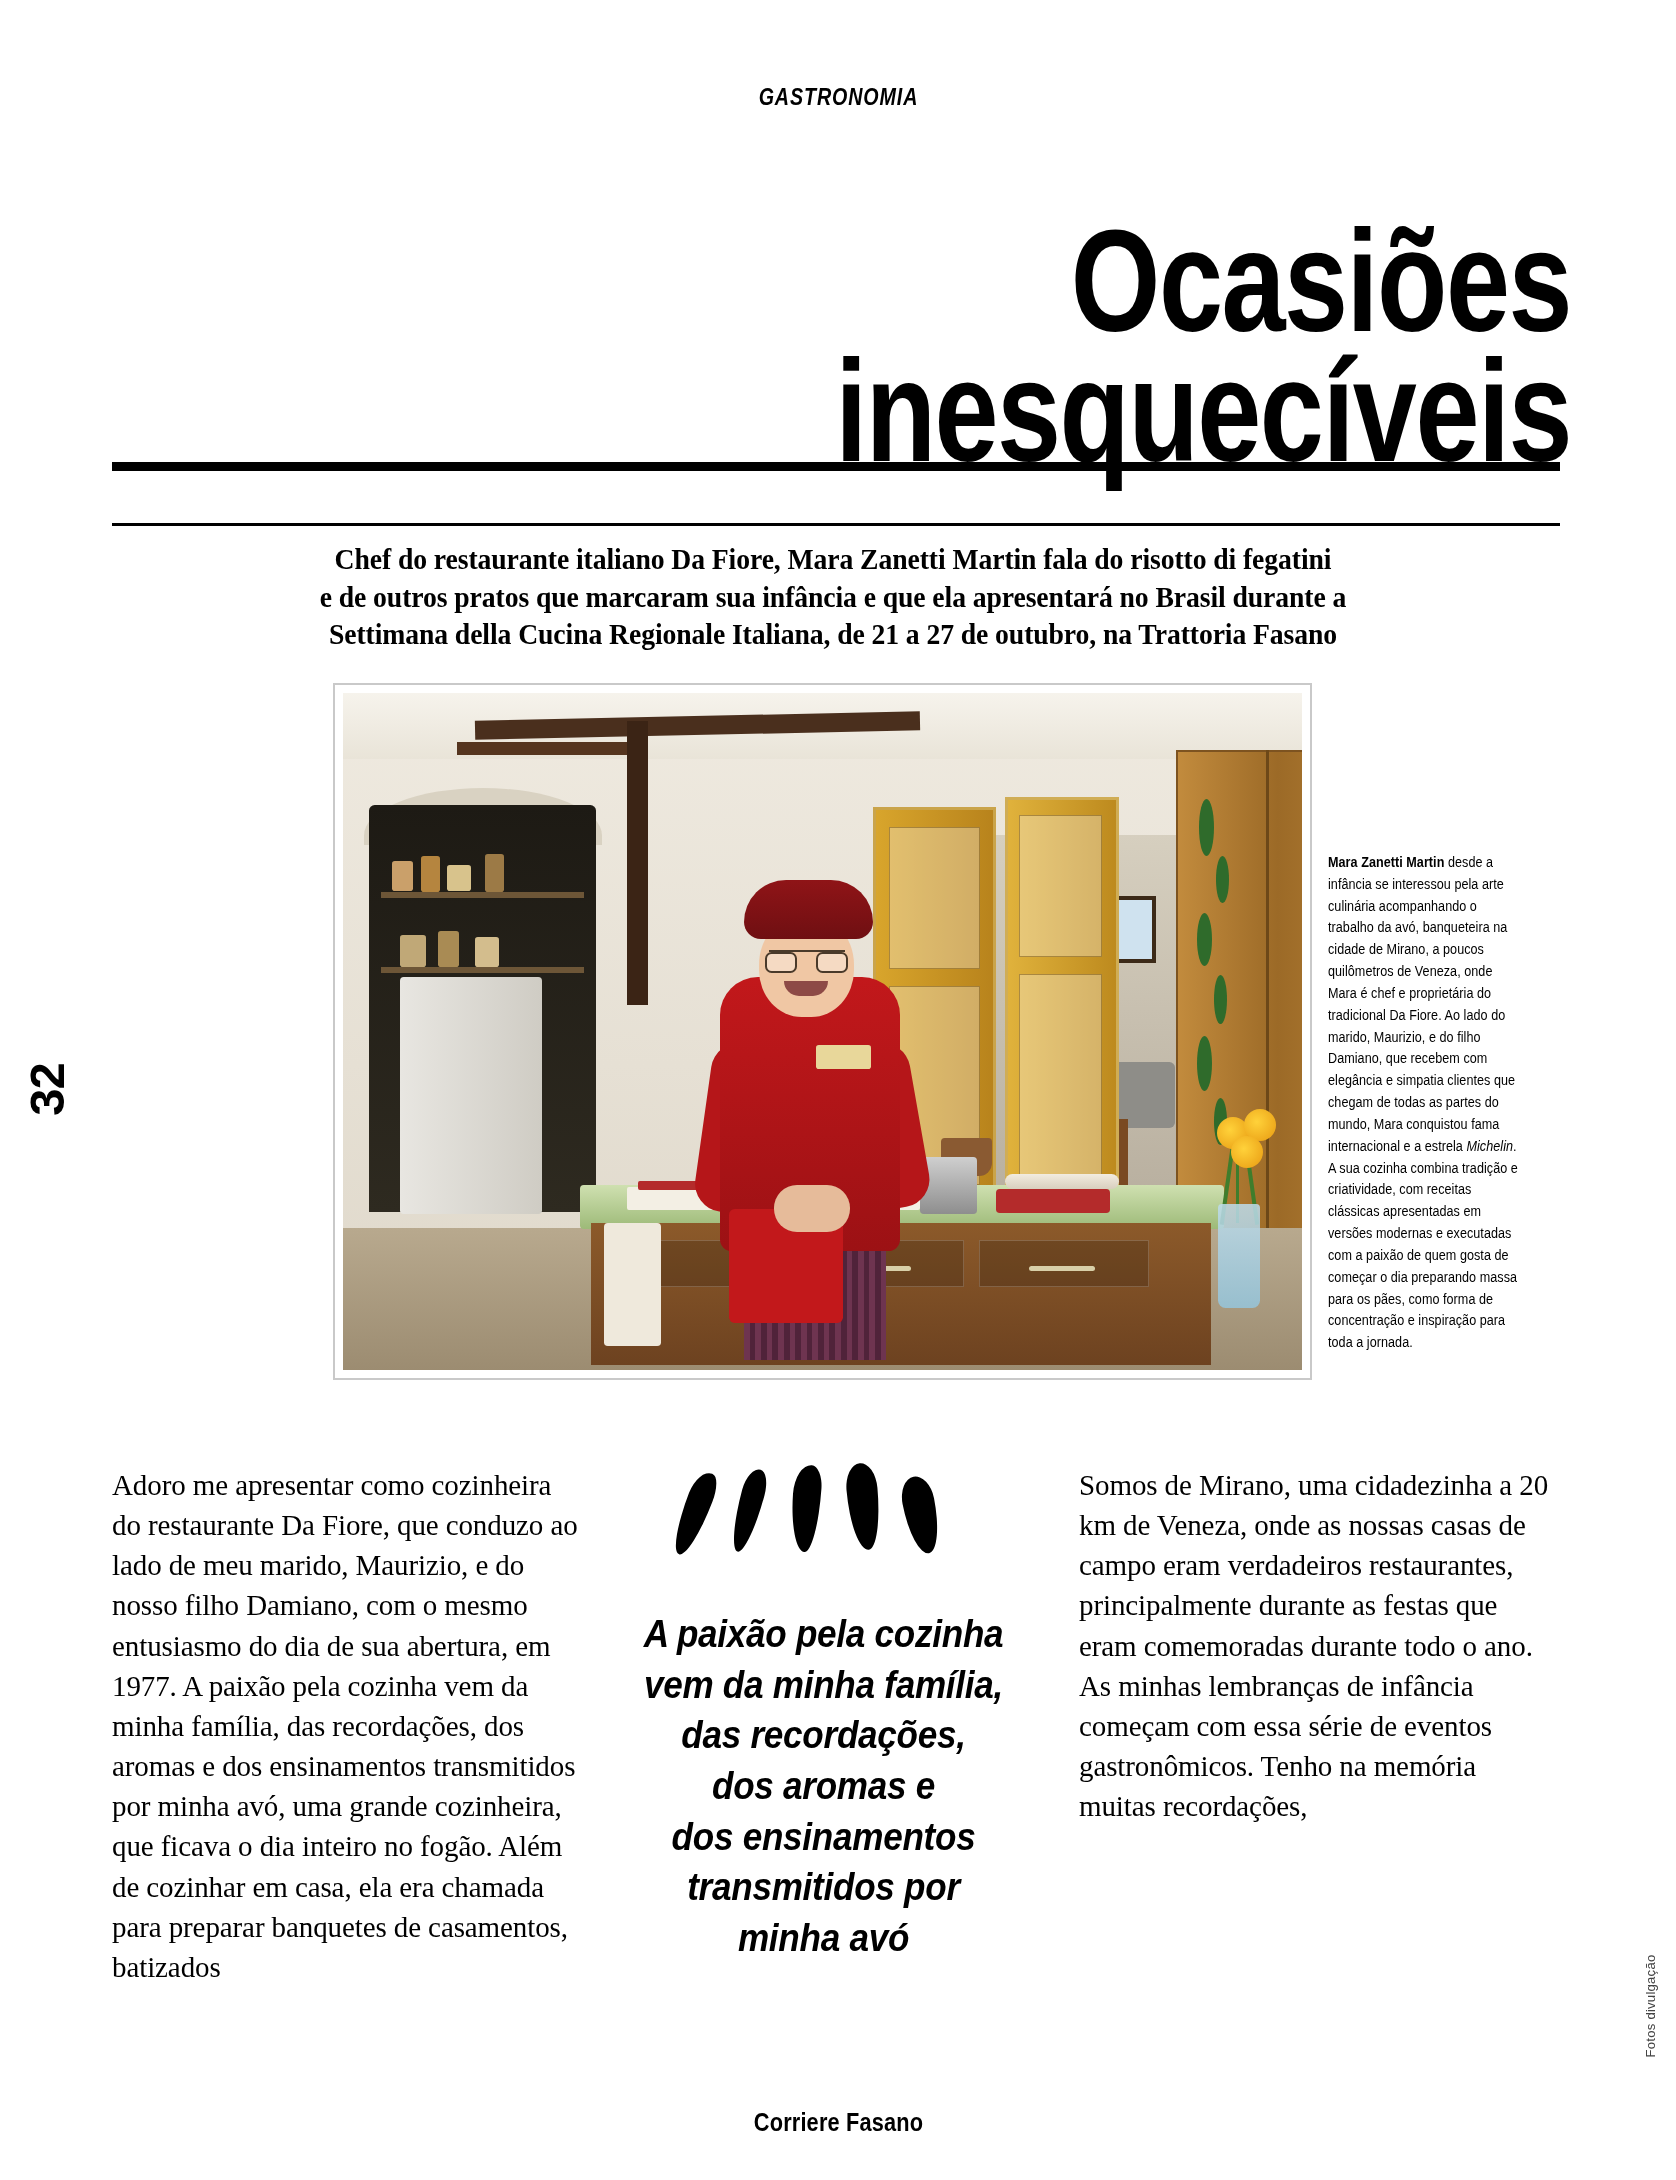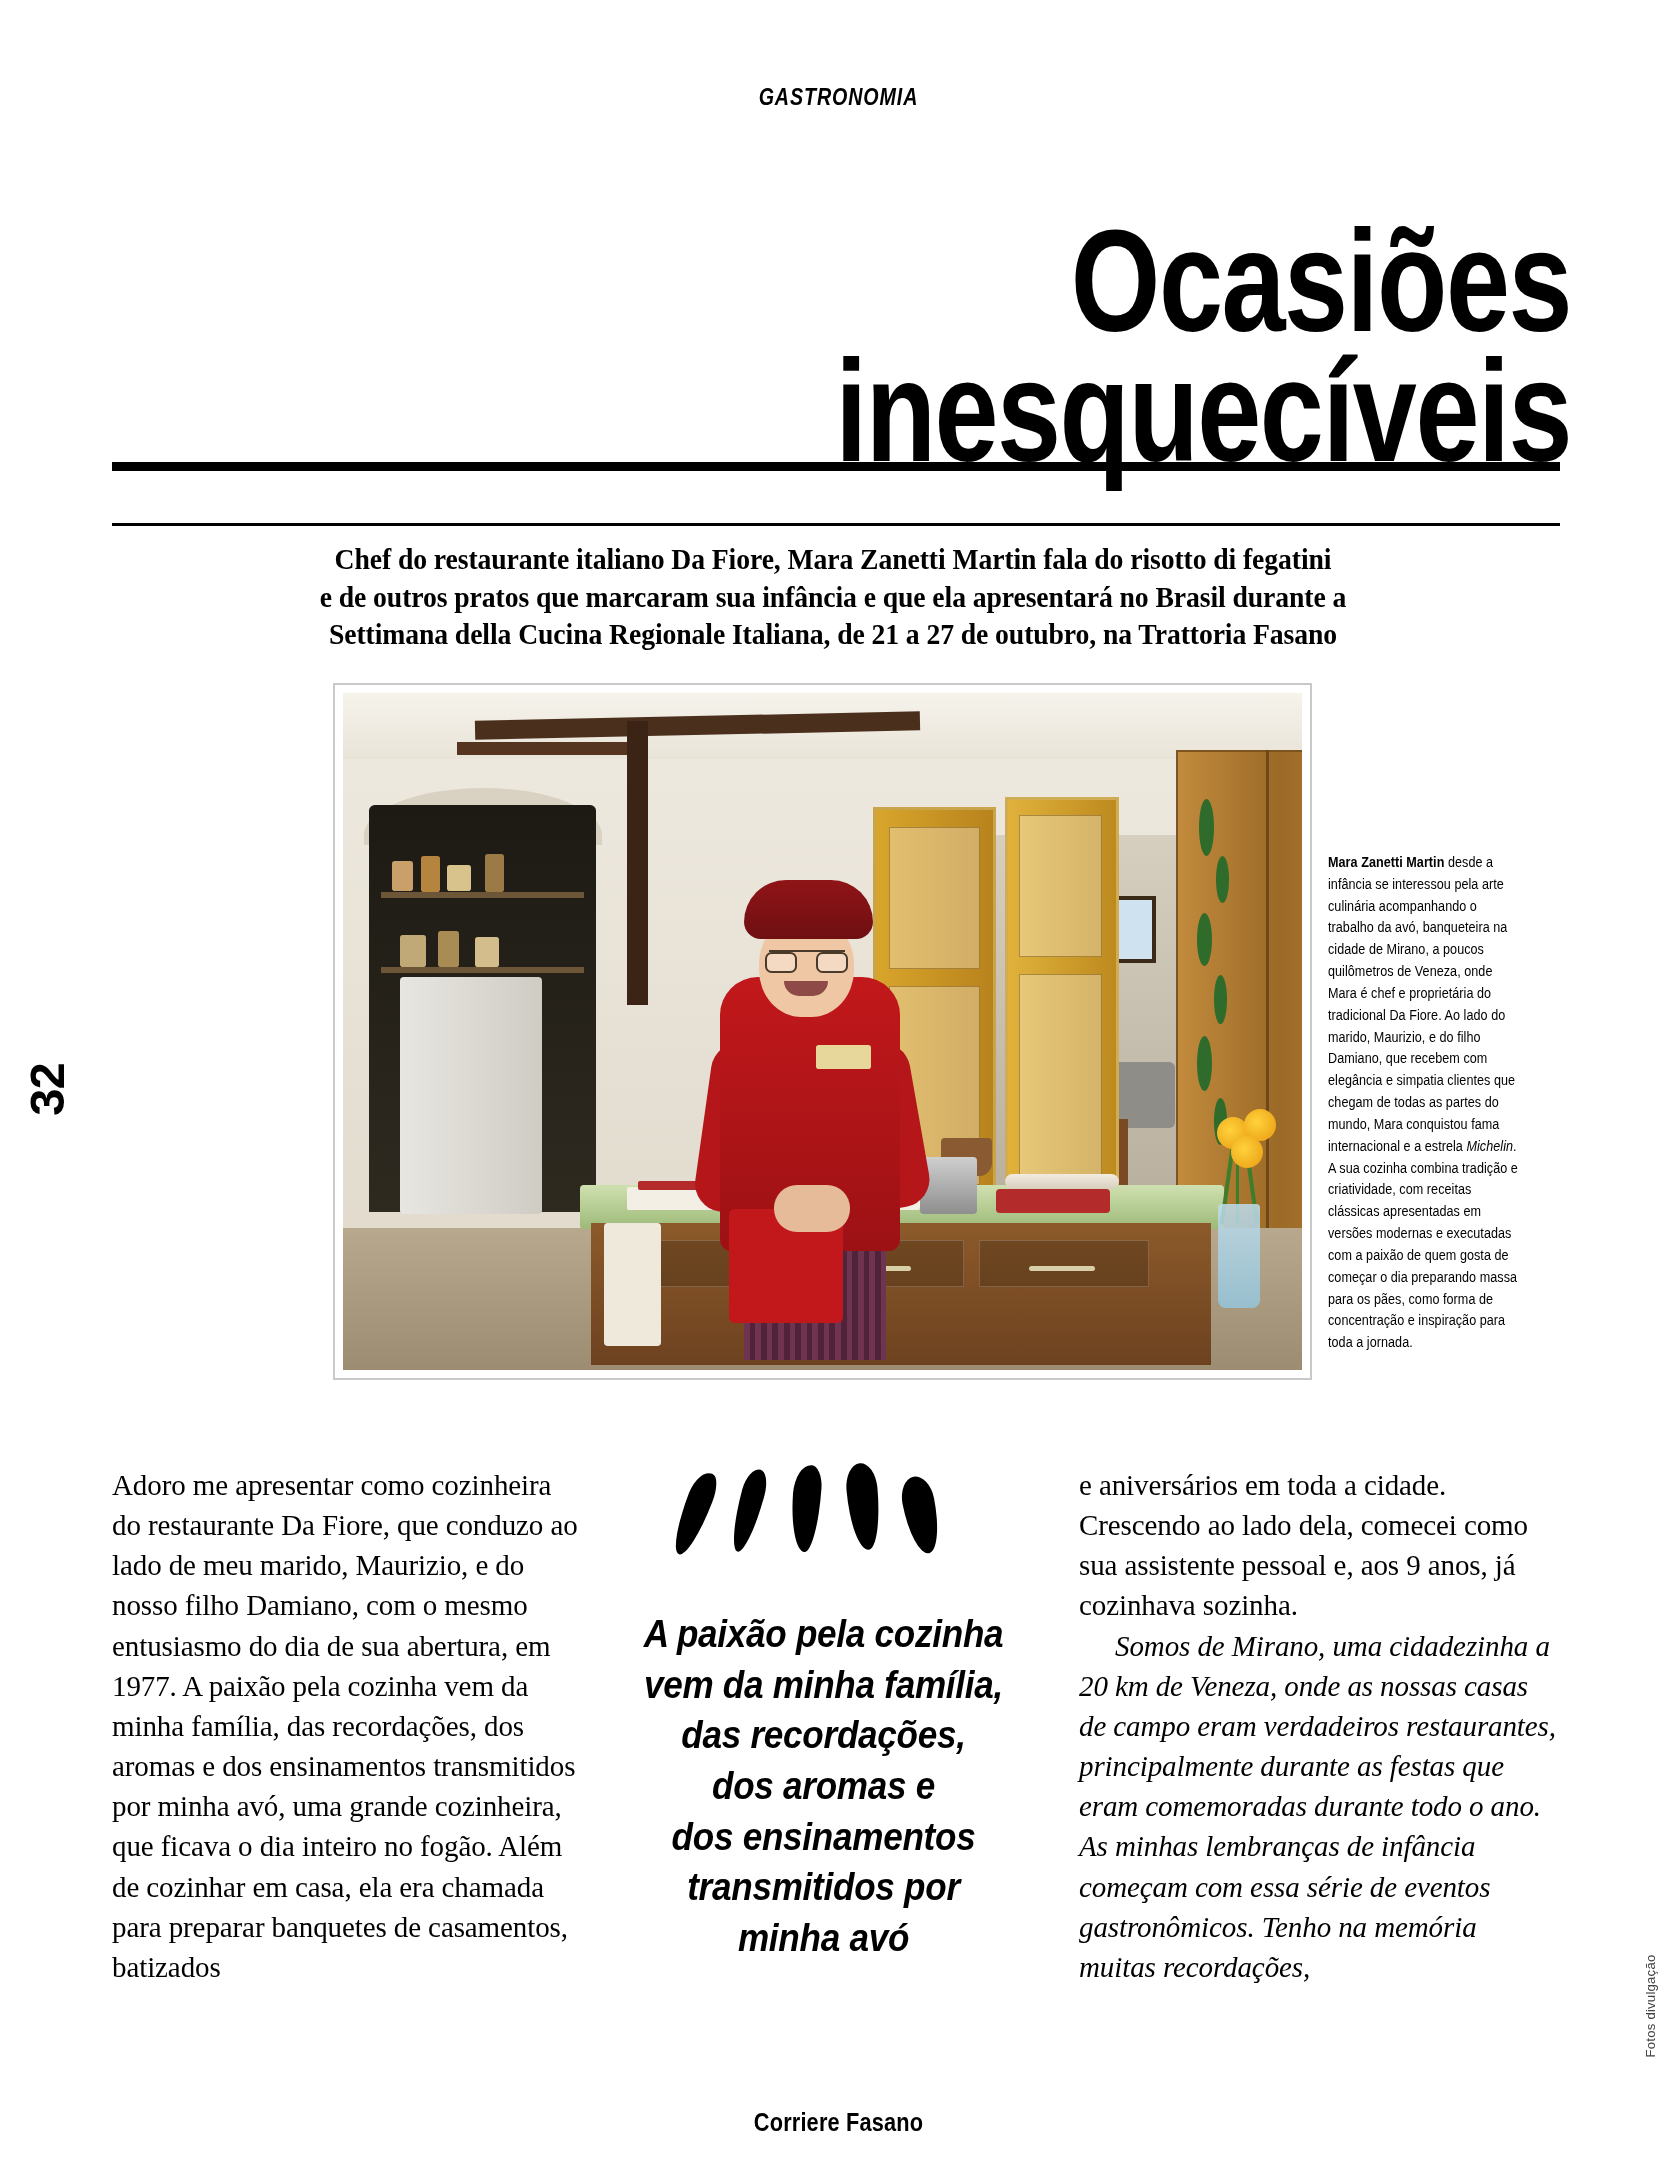--- a/index.html
+++ b/index.html
@@ -591,21 +591,20 @@
       <span>vem da minha família,</span>
       <span>das recordações,</span>
       <span>dos aromas e</span>
       <span>dos ensinamentos</span>
       <span>transmitidos por</span>
       <span>minha avó</span>
     </div>
   </div>
 
   <div class="col col-right">
-    <p>e aniversários em toda a cidade. Crescendo ao lado dela, comecei como sua assistente pessoal e, aos 9 anos, já cozinhava sozinha.</p>
     <p>Somos de Mirano, uma cidadezinha a 20 km de Veneza, onde as nossas casas de campo eram verdadeiros restaurantes, principalmente durante as festas que eram comemoradas durante todo o ano. As minhas lembranças de infância começam com essa série de eventos gastronômicos. Tenho na memória muitas recordações,</p>
   </div>
 
   <div class="photocredit">
     <span>Fotos divulgação</span>
   </div>
 
   <div class="footer">Corriere Fasano</div>
 
 </div>

